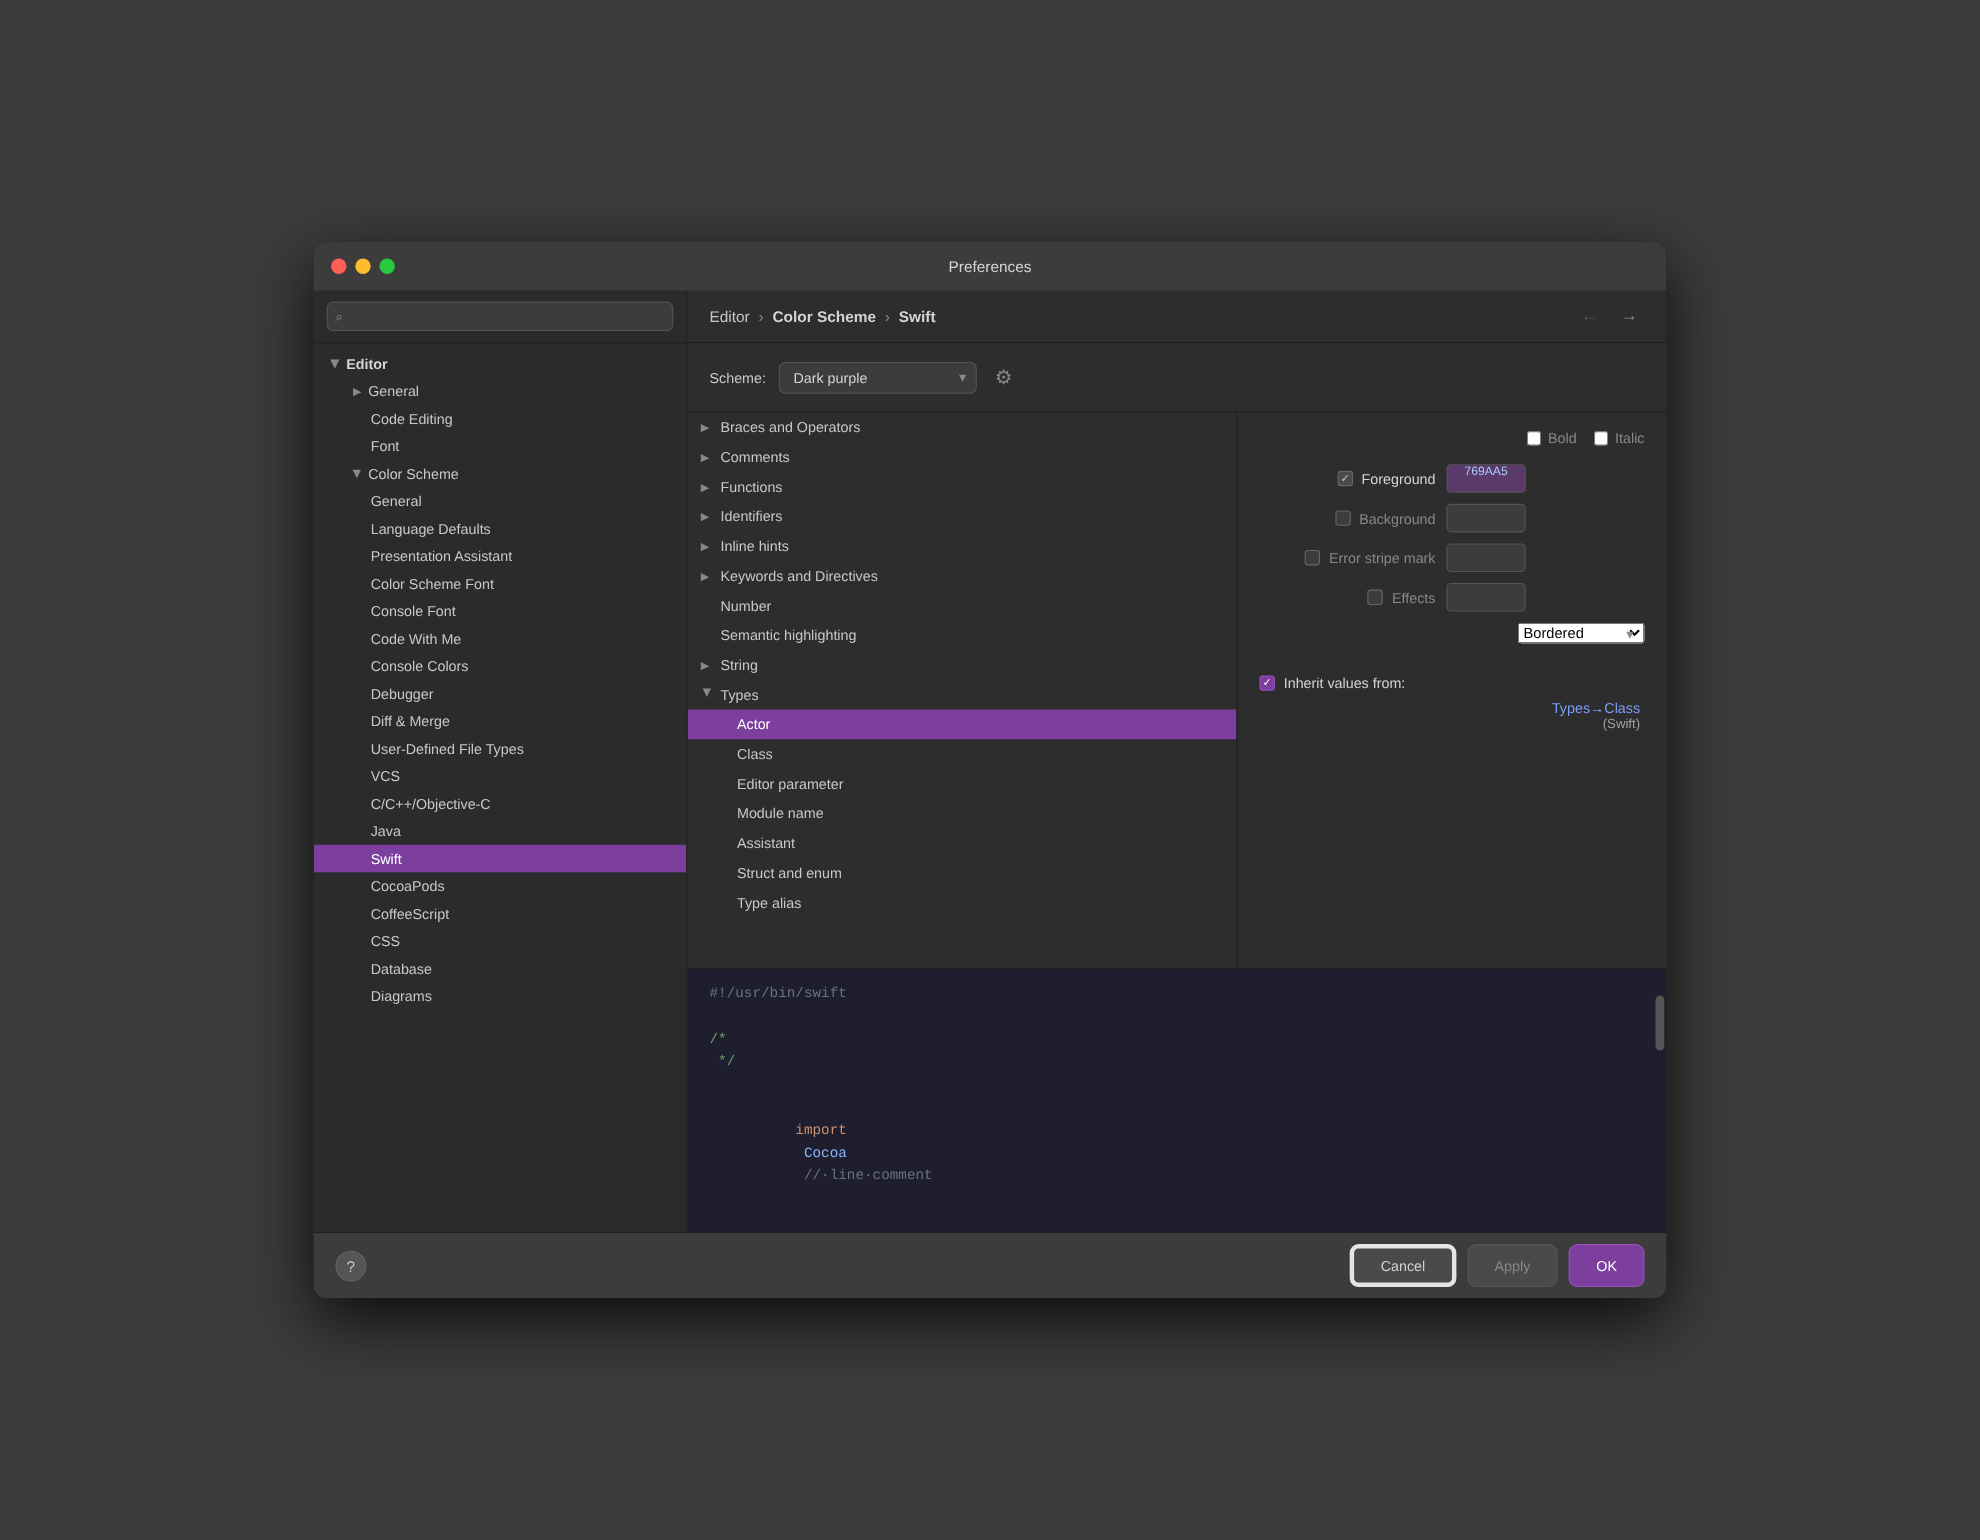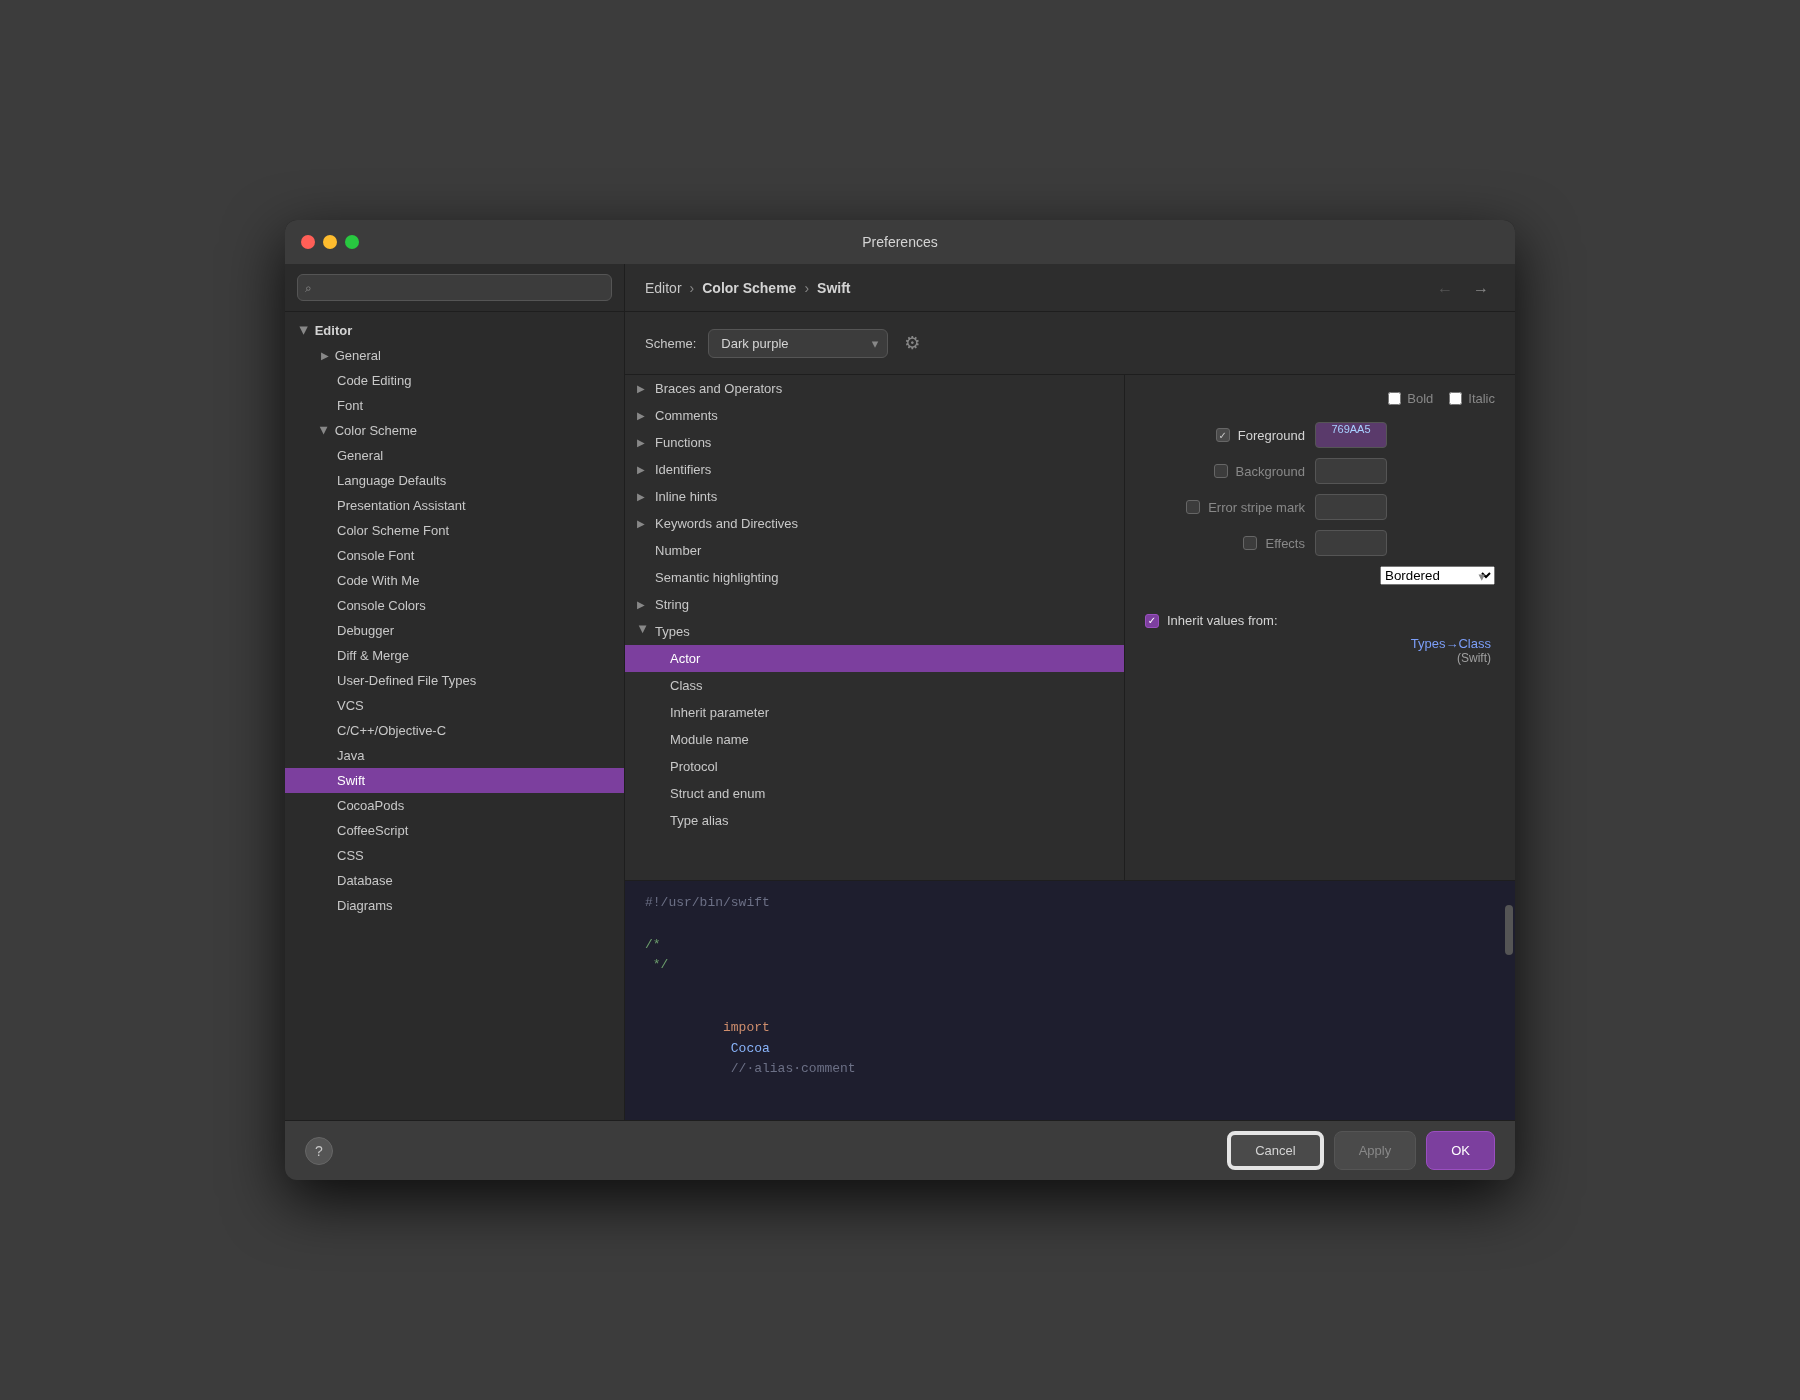--- a/index.html
+++ b/index.html
@@ -605,27 +605,27 @@
             <span class="chevron expanded">▶</span>
             <span>Types</span>
           </div>
           <div class="tree-item tree-item-indent1 selected">
             <span>Actor</span>
           </div>
           <div class="tree-item tree-item-indent1">
             <span>Class</span>
           </div>
           <div class="tree-item tree-item-indent1">
-            <span>Inherit parameter</span>
+            <span>Editor parameter</span>
           </div>
           <div class="tree-item tree-item-indent1">
             <span>Module name</span>
           </div>
           <div class="tree-item tree-item-indent1">
-            <span>Protocol</span>
+            <span>Assistant</span>
           </div>
           <div class="tree-item tree-item-indent1">
             <span>Struct and enum</span>
           </div>
           <div class="tree-item tree-item-indent1">
             <span>Type alias</span>
           </div>
         </div>
 
         <div class="props-panel">
@@ -704,21 +704,21 @@
       <div class="preview-panel">
         <div class="scrollbar-y"></div>
         <div class="code-line c-gray">#!/usr/bin/swift</div>
         <div class="code-line">&nbsp;</div>
         <div class="code-line c-green">/*</div>
         <div class="code-line c-green"> */</div>
         <div class="code-line">&nbsp;</div>
         <div class="code-line">
           <span class="c-keyword">import</span>
           <span class="c-blue"> Cocoa</span>
-          <span class="c-gray"> //·alias·comment</span>
+          <span class="c-gray"> //·line·comment</span>
         </div>
 
       </div>
     </div>
   </div>
 
   <div class="bottom-bar">
     <button class="help-btn">?</button>
     <div class="bottom-buttons">
       <button class="btn btn-cancel">Cancel</button>

